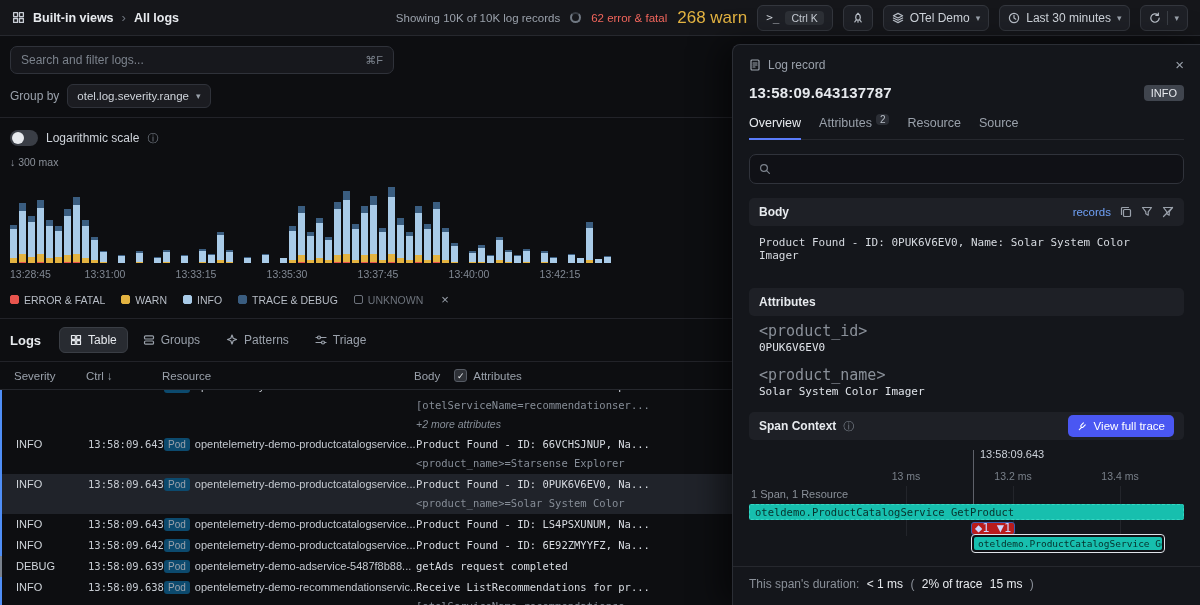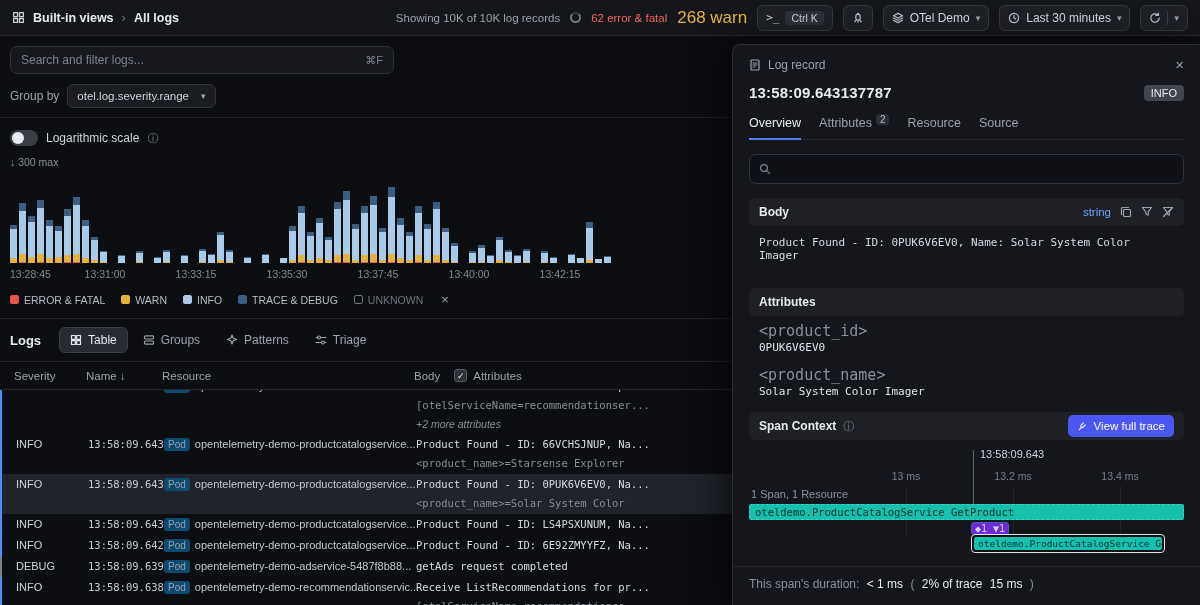--- a/index.html
+++ b/index.html
@@ -30,21 +30,21 @@
 
   
   .searchrow { margin:10px 10px 0; }
   .searchbox { width:384px; height:28px; background:#17181d; border:1px solid #2f323a; border-radius:7px;
     display:flex; align-items:center; padding:0 10px; }
   .searchbox input { flex:1; background:transparent; border:none; outline:none; color:#cfd4db; font-size:12px; font-family:inherit; }
   .searchbox input::placeholder { color:#7b828c; }
   .hint { color:#7b828c; font-size:11px; }
   .groupbyrow { margin:10px 10px 9px; display:flex; align-items:center; gap:8px; }
   .gb-label { color:#9aa1ab; font-size:12px; }
-  .gb-pill { display:inline-flex; align-items:center; gap:12px; height:24px; padding:0 9px; background:#1b1c21;
+  .gb-pill { display:inline-flex; align-items:center; gap:7px; height:24px; padding:0 9px; background:#1b1c21;
     border:1px solid #2f323a; border-radius:6px; color:#cfd4db; font-size:11.5px; cursor:pointer; }
   .divider { height:1px; background:#222329; }
   .togglerow { margin:12px 10px 0; display:flex; align-items:center; gap:8px; }
   .toggle { width:28px; height:16px; border-radius:8px; background:#3a3e46; position:relative; cursor:pointer; }
   .toggle i { position:absolute; left:2px; top:2px; width:12px; height:12px; border-radius:50%; background:#e7eaee; }
   .tg-label { color:#cfd4db; font-size:12px; }
   .info-i { color:#7b828c; font-size:11px; }
   .maxlabel { margin:10px 0 3px 10px; color:#8a9099; font-size:10.5px; }
   .chart { margin:0 10px; height:92px; display:flex; align-items:flex-end; gap:2px; }
   .bar { width:7px; display:flex; flex-direction:column-reverse; }
@@ -118,22 +118,22 @@
     color:#fff; font-size:11.5px; height:22px; padding:0 9px; border-radius:5px; cursor:pointer; font-family:inherit; }
   .timeline { position:relative; height:110px; margin-top:8px; }
   .marker-label { position:absolute; left:231px; top:0; font-size:11px; color:#ccd1d9; }
   .marker-line { position:absolute; left:224px; top:2px; height:70px; width:1px; background:#9aa1ab; opacity:.55; }
   .tick { position:absolute; top:22px; transform:translateX(-50%); font-size:10.5px; color:#79808a; }
   .gline { position:absolute; top:38px; height:50px; width:1px; background:#23252b; }
   .span-summary { position:absolute; left:2px; top:40px; font-size:11px; color:#8a9099; }
   .span-row { position:absolute; left:0; right:0; top:56px; height:16px; border:1px dashed #36d6c3; border-radius:2px;
     background:#17bfae; display:flex; align-items:center; overflow:hidden; }
   .span-row span { font-size:10.5px; color:#07312c; padding-left:5px; white-space:nowrap; }
-  .ov-badge { position:absolute; left:222px; top:74px; background:#6d28d9; border:1px solid #3e5db3; border-radius:3px;
-    font-size:10px; color:#cdd6ff; padding:0 3px; line-height:11px; }
+  .ov-badge { position:absolute; left:222px; top:74px; background:#b91c1c; border:1px solid #3e5db3; border-radius:3px;
+    font-size:12px; color:#cdd6ff; padding:0 3px; line-height:11px; }
   .ov-box { position:absolute; left:222px; top:86px; width:194px; height:19px; border:1px solid #dfe3e9; border-radius:4px;
     background:#0f1014; padding:2px; overflow:hidden; }
   .ov-chip { background:#17bfae; height:13px; border-radius:2px; font-size:9.5px; color:#07312c; padding:0 4px;
     line-height:13px; white-space:nowrap; overflow:hidden; }
   .d-divider { margin:8px -16px 0; border-top:1px solid #26282e; }
   .duration-line { padding:10px 0; font-size:12px; }
   .duration-line .dim { color:#8a9099; }
   .duration-line .bright { color:#e7eaee; }
   .duration-line span { margin-right:4px; }
 </style>
@@ -571,21 +571,21 @@
                 <circle cx="8" cy="8.5" r="1.5" fill="#15161a"></circle>
               </svg>
             </span>
             <span>Triage</span>
           </button>
         </span>
     </div>
 
     <div class="thead grid4">
       <span>Severity</span>
-      <span><span>Name</span> <span>↓</span></span>
+      <span><span>Ctrl</span> <span>↓</span></span>
       <span>Resource</span>
       <span class="h-body-wrap">
         <span>Body</span>
         <span class="h-attr">
           <span class="checkbox">✓</span>
           <span>Attributes</span>
         </span>
       </span>
     </div>
     <div class="rows" id="table-rows">
@@ -666,21 +666,21 @@
             <circle cx="5" cy="5" r="3.4"></circle>
             <path d="M7.6 7.6l2.8 2.8"></path>
           </svg>
       </span>
       <input style="">
     </div>
 
     <div class="sect-head">
       <span class="sect-title">Body</span>
       <span class="sect-right">
-        <span class="type-badge">string</span>
+        <span class="type-badge">records</span>
         <span class="ic">
           <svg width="12" height="12" viewBox="0 0 12 12">
               <rect x="3.5" y="3.5" width="7" height="7" rx="1"></rect>
               <path d="M1.5 8.5v-6a1 1 0 0 1 1-1h6"></path>
             </svg>
         </span>
         <span class="ic">
           <svg width="12" height="12" viewBox="0 0 12 12">
               <path d="M1.5 1.5h9L7.2 5.8v3.4L4.8 7.8V5.8z"></path>
             </svg>

